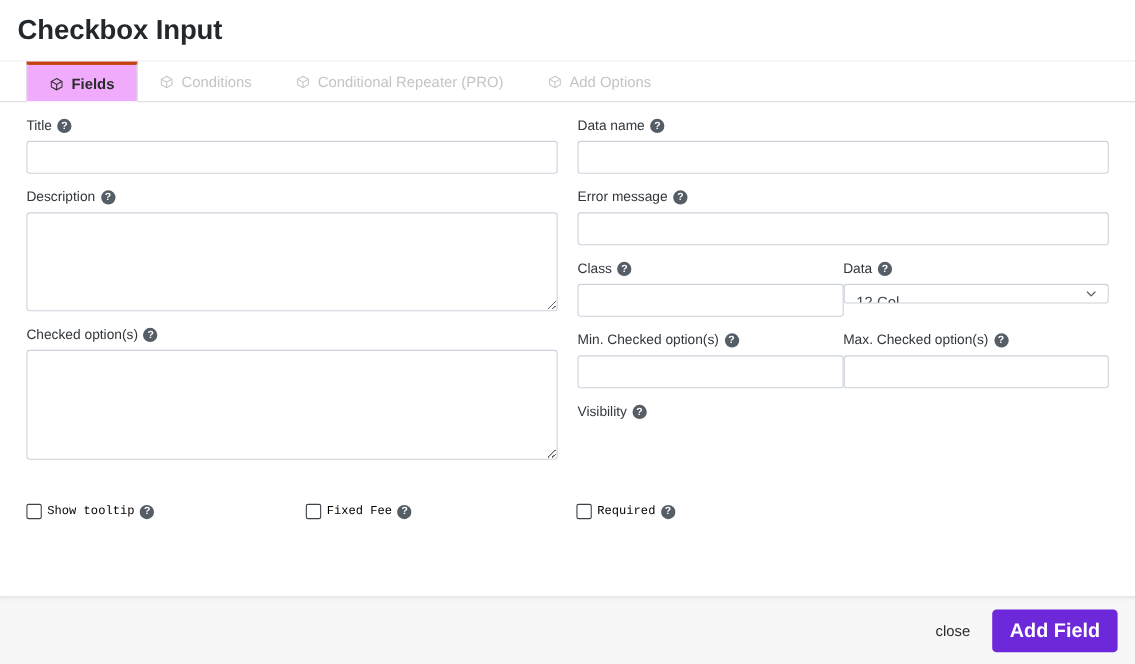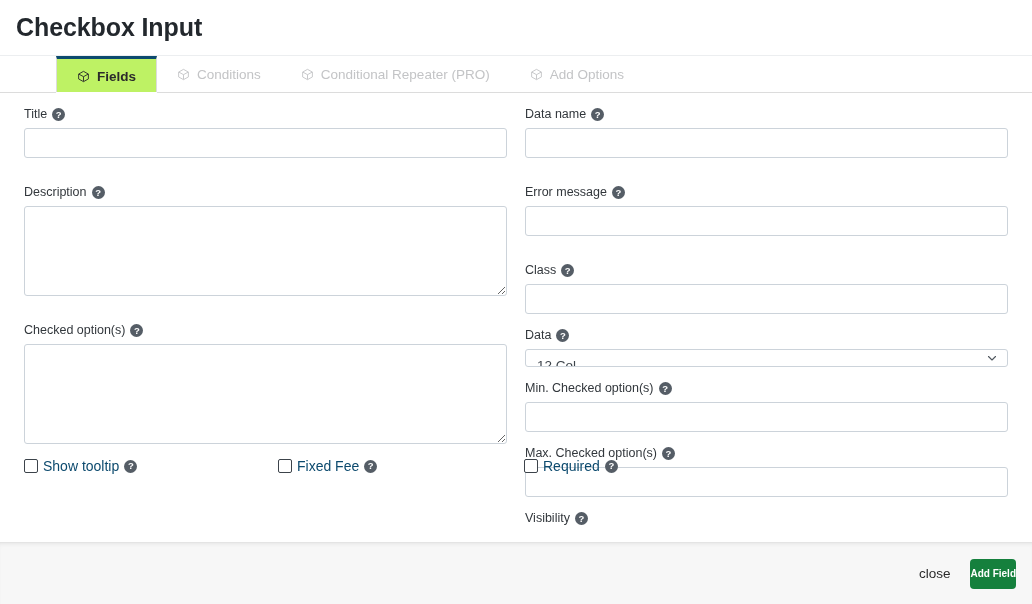--- a/index.html
+++ b/index.html
@@ -64,25 +64,24 @@
     color: #c3c4c6;
     background: transparent;
     border: none;
     cursor: pointer;
     white-space: nowrap;
     z-index: 2;
   }
   .tab.active {
     color: #2b2b2b;
     font-weight: 600;
-    background: #bef264;
+    background: #f0abfc;
     border-left: 1px solid #dcdcdc;
     border-right: 1px solid #dcdcdc;
-    border-top: 3px solid #0c4a6e;
-    margin-left: 32px;
+    border-top: 3px solid #c2410c;
   }
   .tab.active::after {
     content: "";
     position: absolute;
     left: -1px; right: -1px; bottom: -1px;
     height: 2px;
     background: #fff;
     z-index: 3;
   }
   .tab-icon { display: inline-flex; width: 13px; height: 13px; flex: 0 0 13px; }
@@ -93,21 +92,21 @@
     flex: 1 1 auto;
     padding: 14px 24px 0 24px;
     display: flex;
     gap: 0;
     position: relative;
     overflow: hidden;
   }
   .col-left  { width: 492px; flex: 0 0 492px; padding-right: 9px; }
   .col-right { width: 492px; flex: 0 0 492px; padding-left: 9px; }
 
-  .field { margin-bottom: 27px; }
+  .field { margin-bottom: 14px; }
   .field-label {
     display: flex;
     align-items: center;
     gap: 5px;
     font-size: 12.5px;
     color: #32373c;
     margin-bottom: 6px;
     line-height: 1.2;
   }
   .help-icon {
@@ -175,21 +174,21 @@
   .sel-chevron {
     position: absolute;
     right: 10px; top: 50%;
     transform: translateY(-50%);
     pointer-events: none;
     width: 12px; height: 12px;
     color: #50575e;
   }
   .sel-chevron svg { width: 12px; height: 12px; display: block; }
 
-  .row-2 { display: flex; gap: 0; flex-direction: column; }
+  .row-2 { display: flex; gap: 0; }
   .row-2 > .field { flex: 1 1 0; min-width: 0; margin-bottom: 14px; }
 
   
   .checkbox-row {
     position: absolute;
     left: 24px; right: 24px;
     top: 365px;
     display: flex;
   }
   .cb-cell { display: flex; align-items: center; gap: 5px; }
@@ -198,24 +197,25 @@
   .cb-cell.c3 { flex: 1 1 auto; }
   .cb-box {
     width: 14px; height: 14px;
     flex: 0 0 14px;
     border: 1.5px solid #3c434a;
     border-radius: 2px;
     background: #fff;
     cursor: pointer;
   }
   .cb-label {
-    font-size: 14px;
-    color: #0c4a6e;
+    font-size: 11px;
+    color: #000000;
     cursor: pointer;
     white-space: nowrap;
+    font-family: Liberation Mono, monospace;
   }
 
   
   .modal-footer {
     flex: 0 0 62px;
     height: 62px;
     background: #f7f7f7;
     border-top: 1px solid #e4e4e4;
     box-shadow: inset 0 3px 5px -3px rgba(0,0,0,0.10);
     display: flex;
@@ -227,27 +227,27 @@
   .btn-close {
     background: none;
     border: none;
     font-size: 13.5px;
     color: #2b2b2b;
     cursor: pointer;
     padding: 6px 4px;
     font-family: "Liberation Sans", sans-serif;
   }
   .btn-add {
-    background: #15803d;
+    background: #6d28d9;
     color: #fff;
     border: none;
     border-radius: 4px;
-    font-size: 10px;
+    font-size: 18px;
     font-weight: 600;
-    padding: 9px 0;
+    padding: 9px 16px;
     cursor: pointer;
     font-family: "Liberation Sans", sans-serif;
     line-height: 1.2;
   }
 </style>
 </head>
 <body>
 
 <div class="modal">
 

